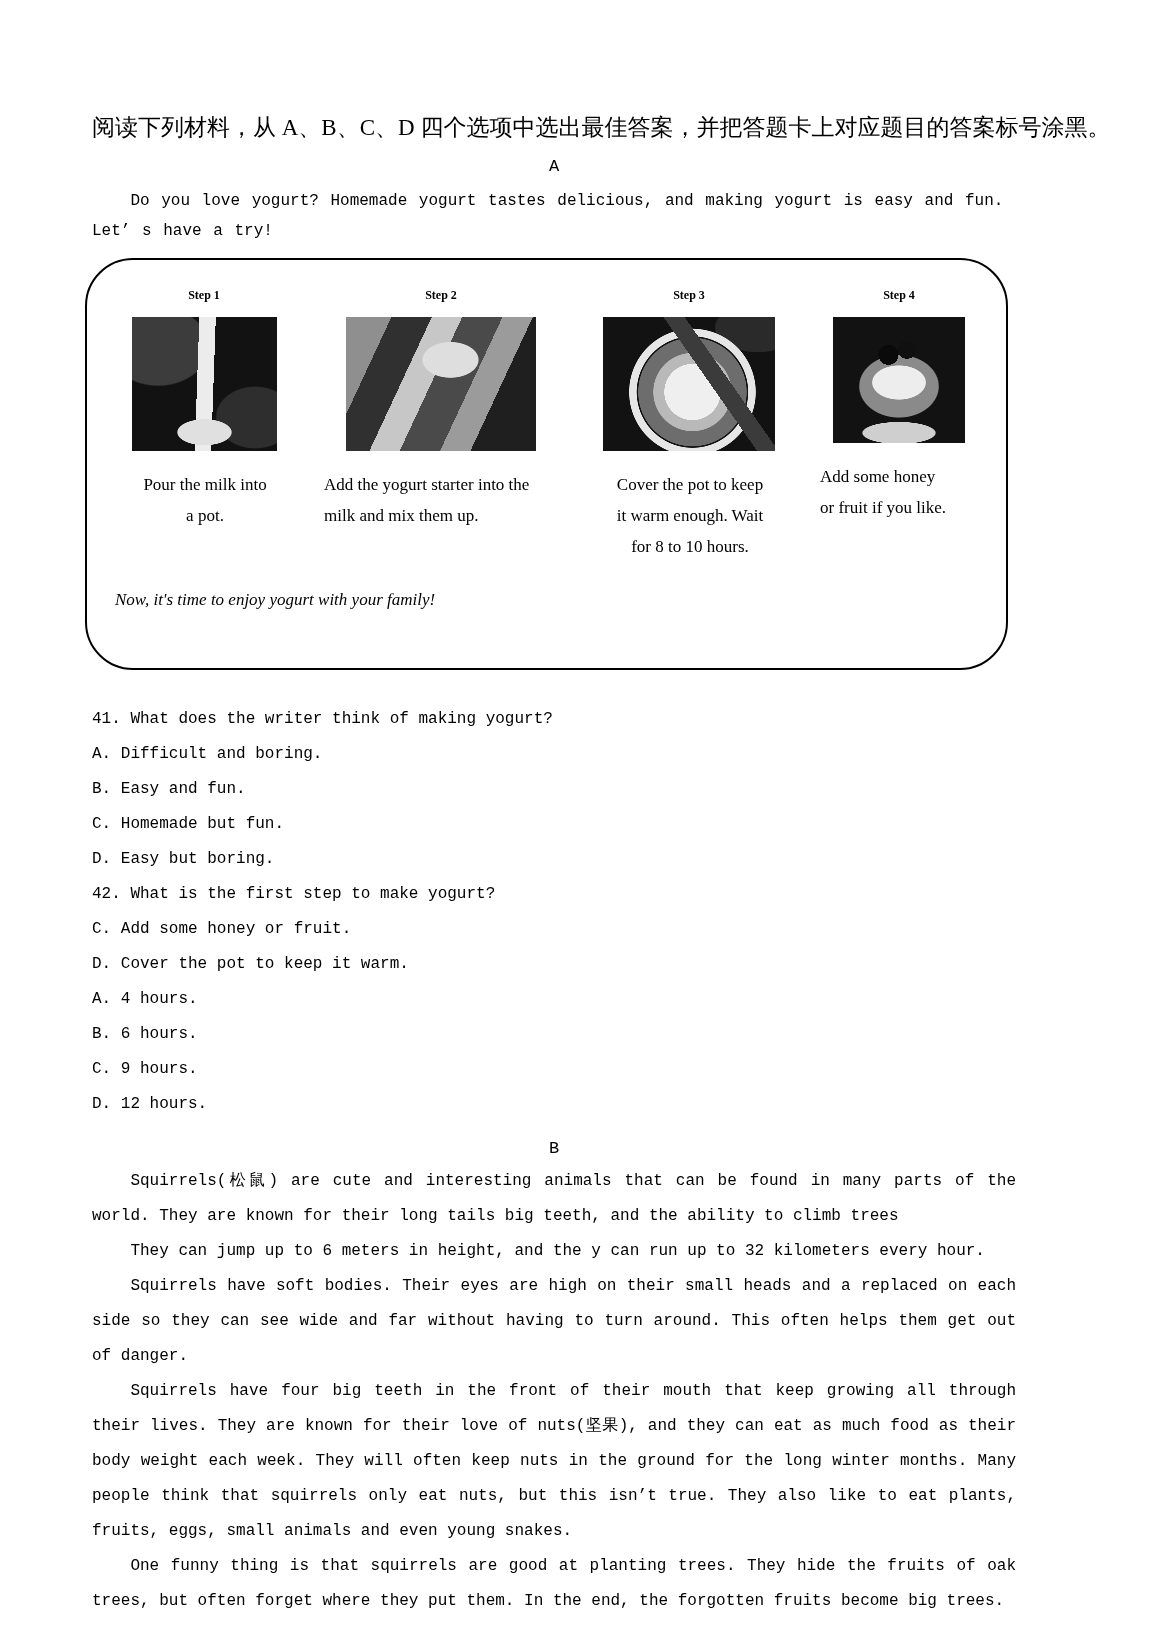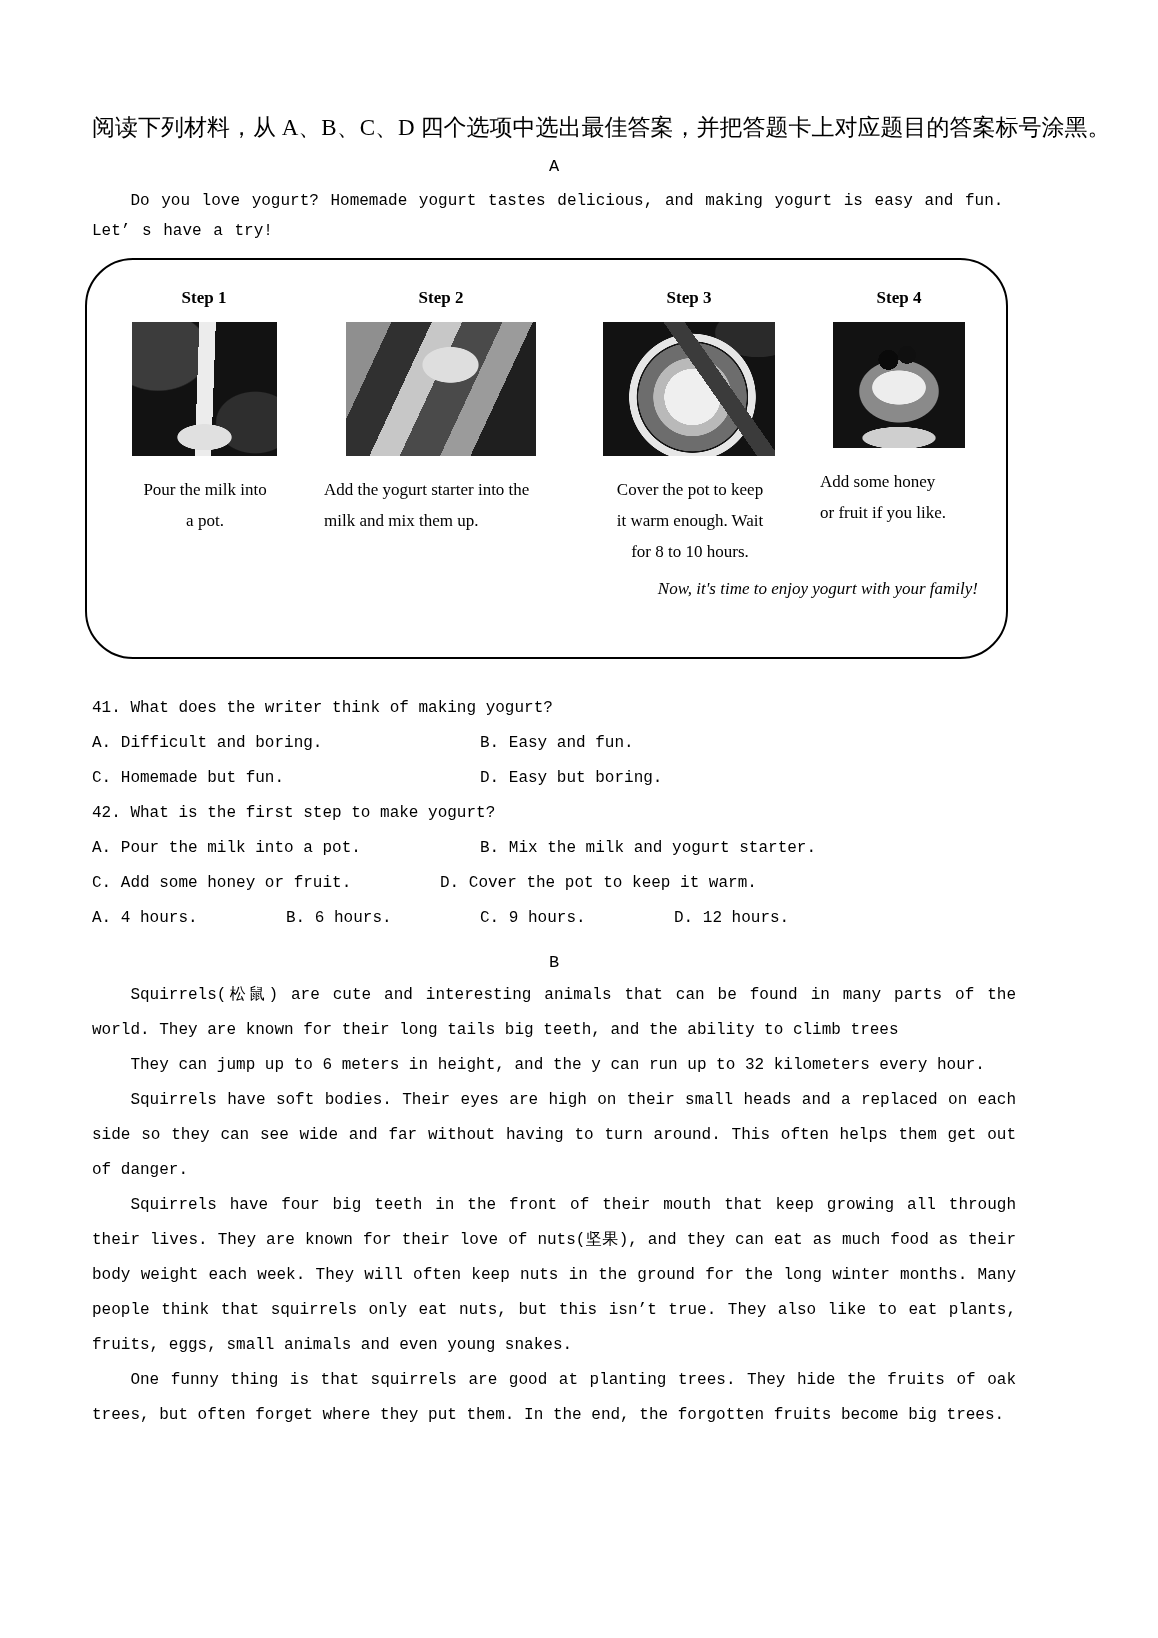--- a/index.html
+++ b/index.html
@@ -50,21 +50,21 @@
   .step {
     font-family: "Liberation Serif", "DejaVu Serif", serif;
     text-align: center;
   }
   .step-1 { width: 178px; }
   .step-2 { width: 234px; }
   .step-3 { width: 200px; }
   .step-4 { width: 158px; }
   .step-title {
     font-weight: bold;
-    font-size: 17px;
+    font-size: 12px;
     margin-bottom: 14px;
   }
   .photo {
     margin: 0 auto;
     background-color: #121212;
   }
   .photo-1 {
     width: 145px; height: 134px;
     background-image:
       radial-gradient(ellipse 46px 22px at 50% 86%, #e0e0e0 0 58%, rgba(224,224,224,0) 60%),
@@ -101,25 +101,25 @@
     line-height: 31px;
     margin-top: 18px;
     white-space: pre-line;
   }
   .cap-left { text-align: center; padding-left: 2px; }
   .cap-center { text-align: left; }
   .closing {
     font-family: "Liberation Serif", "DejaVu Serif", serif;
     font-style: italic;
     font-size: 17px;
-    text-align: right;
-    margin-top: 12px;
+    text-align: left;
+    margin-top: 28px;
   }
   .q-line { line-height: 35px; }
-  .opt-row { display: flex; line-height: 35px; }
+  .opt-row { display: flex; line-height: 35px; flex-direction: column; }
   .ow { display: inline-block; width: 388px; }
   .o4 { display: inline-block; width: 194px; }
   .para {
     text-align: justify;
     text-indent: 4ch;
     line-height: 35px;
   }
 </style>
 </head>
 <body>
@@ -177,24 +177,20 @@
     </div>
     <div class="opt-row">
       <span class="ow">C. Homemade but fun.</span>
       <span>D. Easy but boring.</span>
     </div>
   </div>
 
   <div class="question-block">
     <div class="q-line">42. What is the first step to make yogurt?</div>
     <div class="opt-row">
-      <span class="ow">A. Pour the milk into a pot.</span>
-      <span>B. Mix the milk and yogurt starter.</span>
-    </div>
-    <div class="opt-row">
       <span class="ow" style="width:348px">C. Add some honey or fruit.</span>
       <span>D. Cover the pot to keep it warm.</span>
     </div>
   </div>
 
   <div class="question-block">
     <div class="opt-row">
       <span class="o4">A. 4 hours.</span>
       <span class="o4">B. 6 hours.</span>
       <span class="o4">C. 9 hours.</span>

